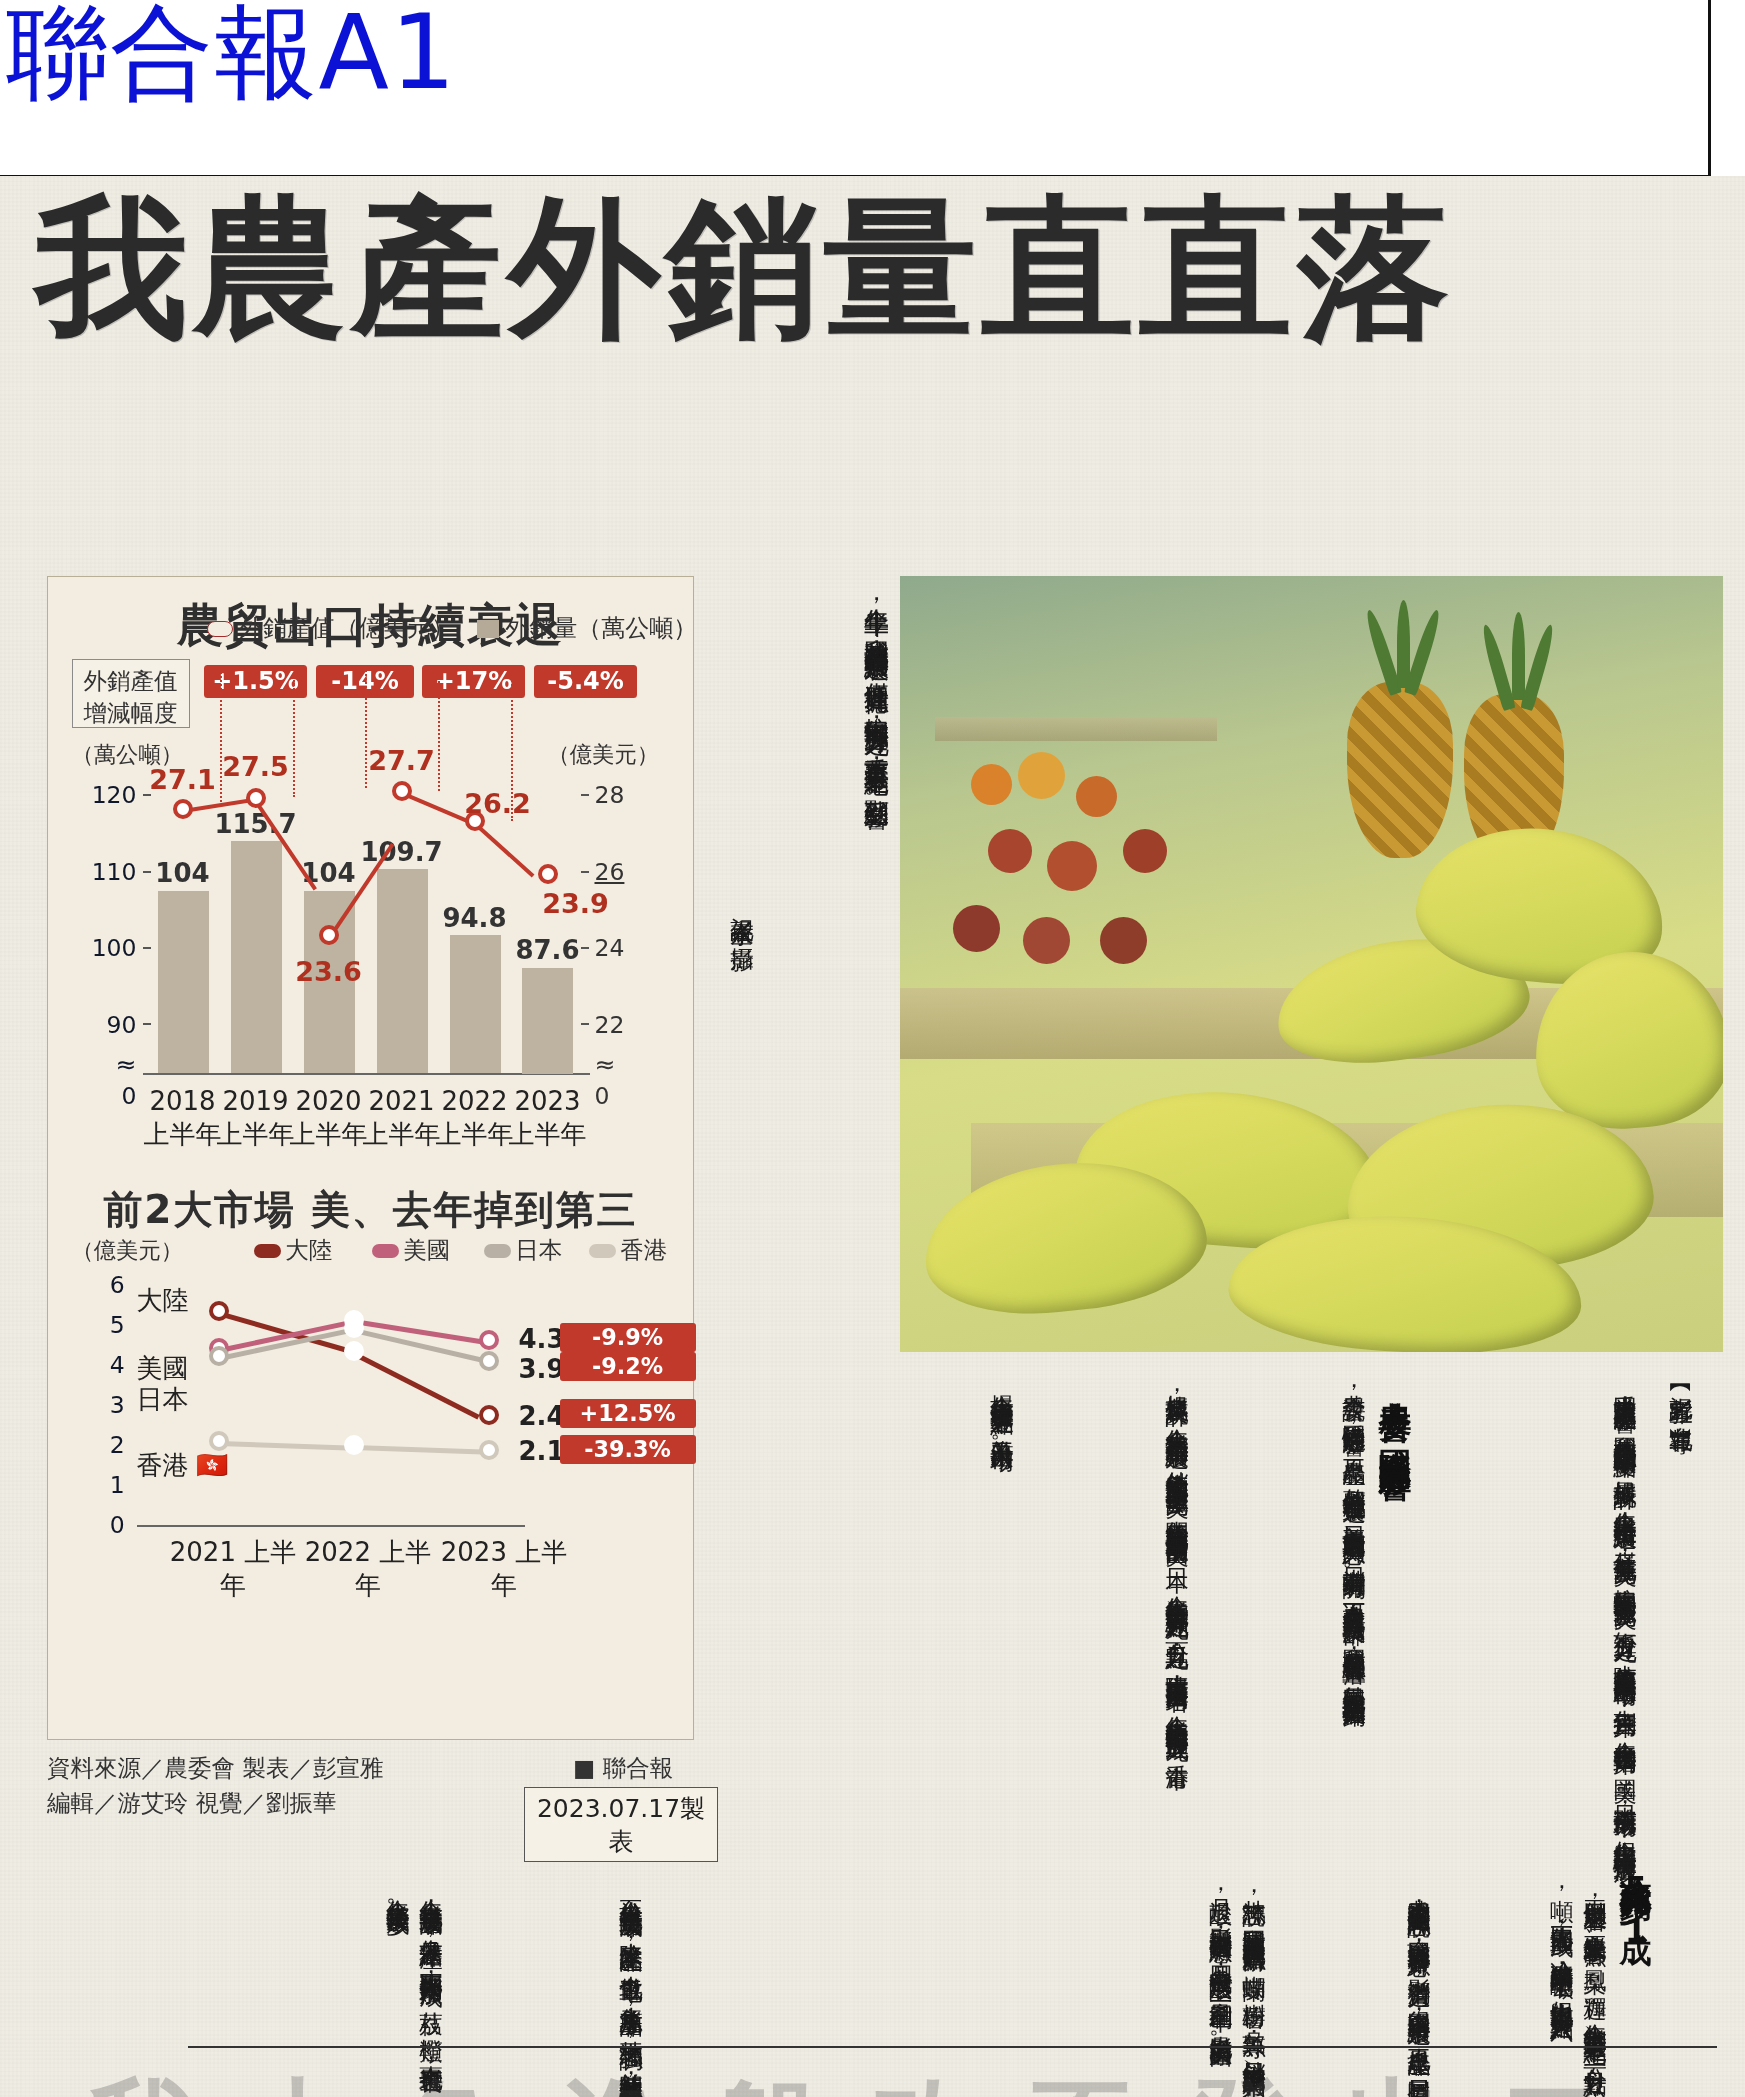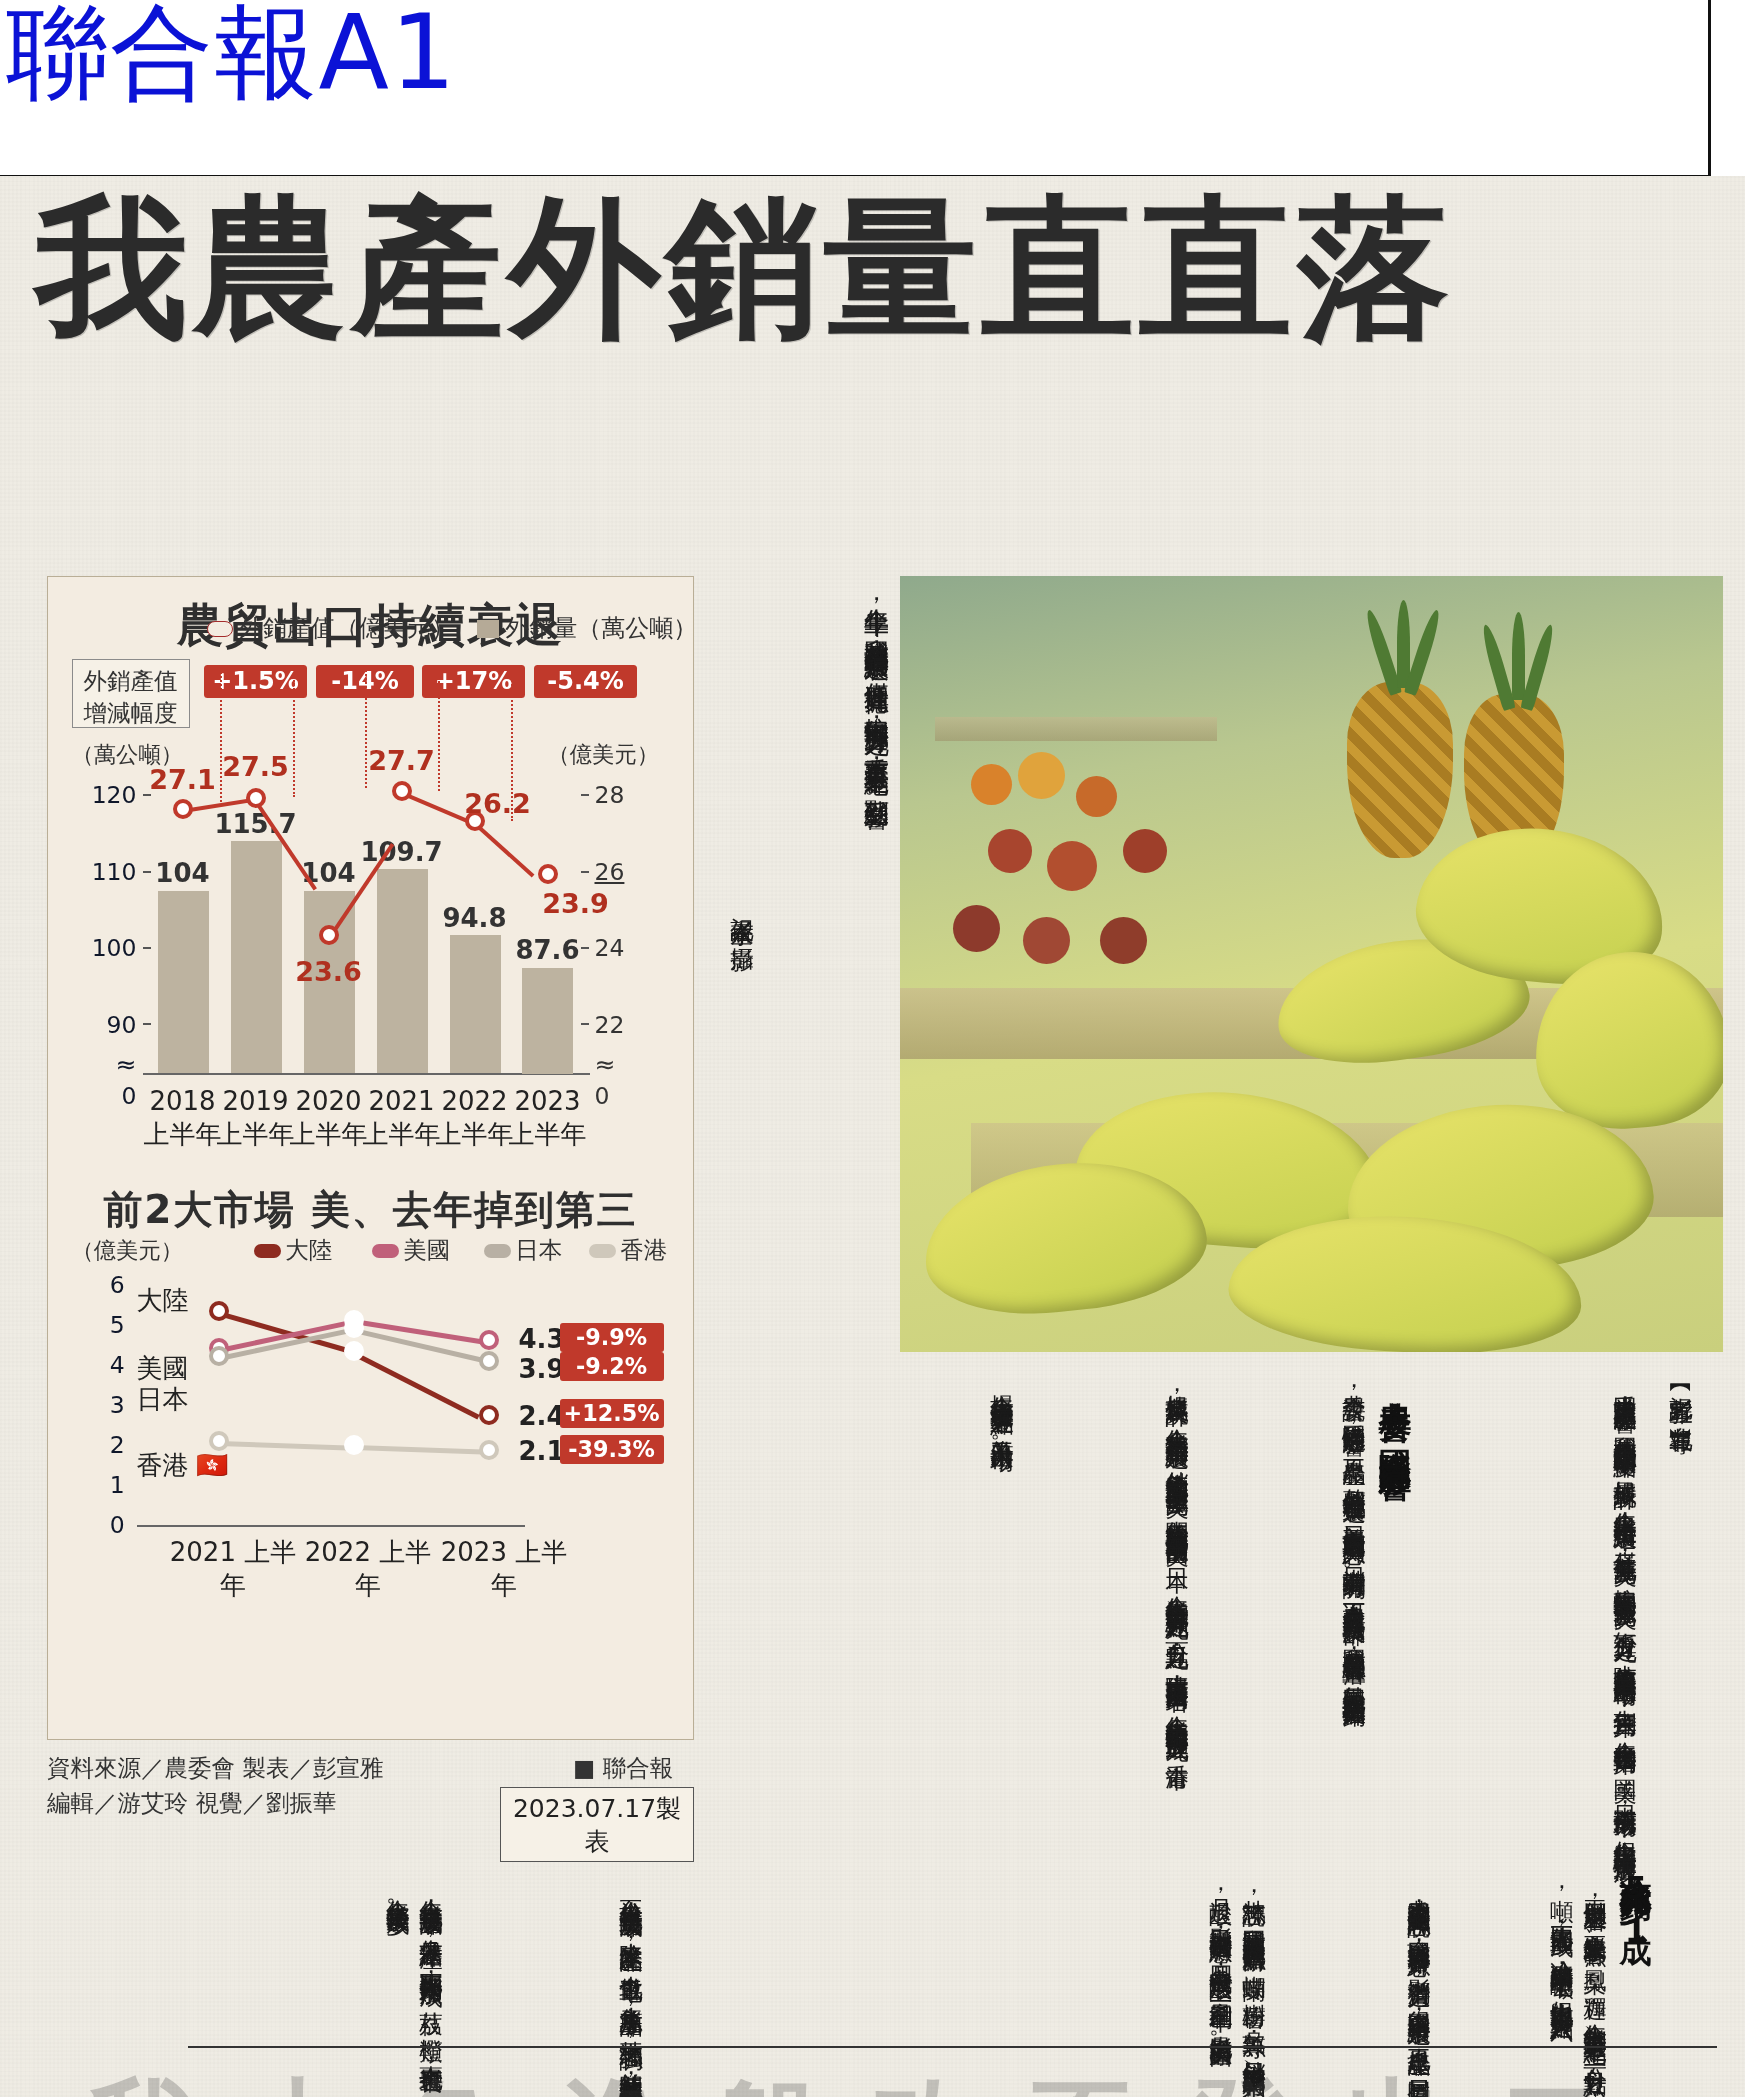--- a/index.html
+++ b/index.html
@@ -97,26 +97,26 @@
     position:absolute; left:0; top:606px; width:100%; text-align:center;
     font-size:39px; font-weight:bold; color:#2f2f2f; letter-spacing:1.8px;
   }
   #chart2 { position:absolute; left:23.5px; top:659px; width:600px; height:435px; }
   .l2-legend { position:absolute; font-size:23.5px; color:#333; white-space:nowrap; }
   .pill { display:inline-block; width:27px; height:14px; border-radius:7px; vertical-align:middle; margin-right:4.7px; }
   .srow-label { position:absolute; font-size:26px; color:#222; }
   .srow-val { position:absolute; font-size:26px; font-weight:bold; color:#222; }
   .badge2 {
     position:absolute; height:29px; line-height:29px; background:#c0392b; color:#fff;
-    font-size:22.3px; font-weight:bold; text-align:center; border-radius:2.9px; width:104px;
+    font-size:22.3px; font-weight:bold; text-align:center; border-radius:2.9px; width:136px;
   }
   .src-line { position:absolute; font-size:23.5px; color:#333; }
   .src-box {
     position:absolute; border:1.8px solid #555; background:#f6f1e7;
-    font-size:25px; color:#222; text-align:center; padding:3.5px 8.2px;
+    font-size:25px; color:#222; text-align:center; padding:3.5px 8.2px;margin-left:24px;
   }
 
   
   #photo {
     position:absolute; left:900px; top:400px; width:823px; height:776px;
     background:linear-gradient(170deg,#8fa98c 0%, #b9c78f 25%, #d8dc86 55%, #c9cf7d 100%);
     overflow:hidden;
   }
   .banana {
     position:absolute; border-radius:50% 50% 45% 45%/60% 60% 40% 40%;

